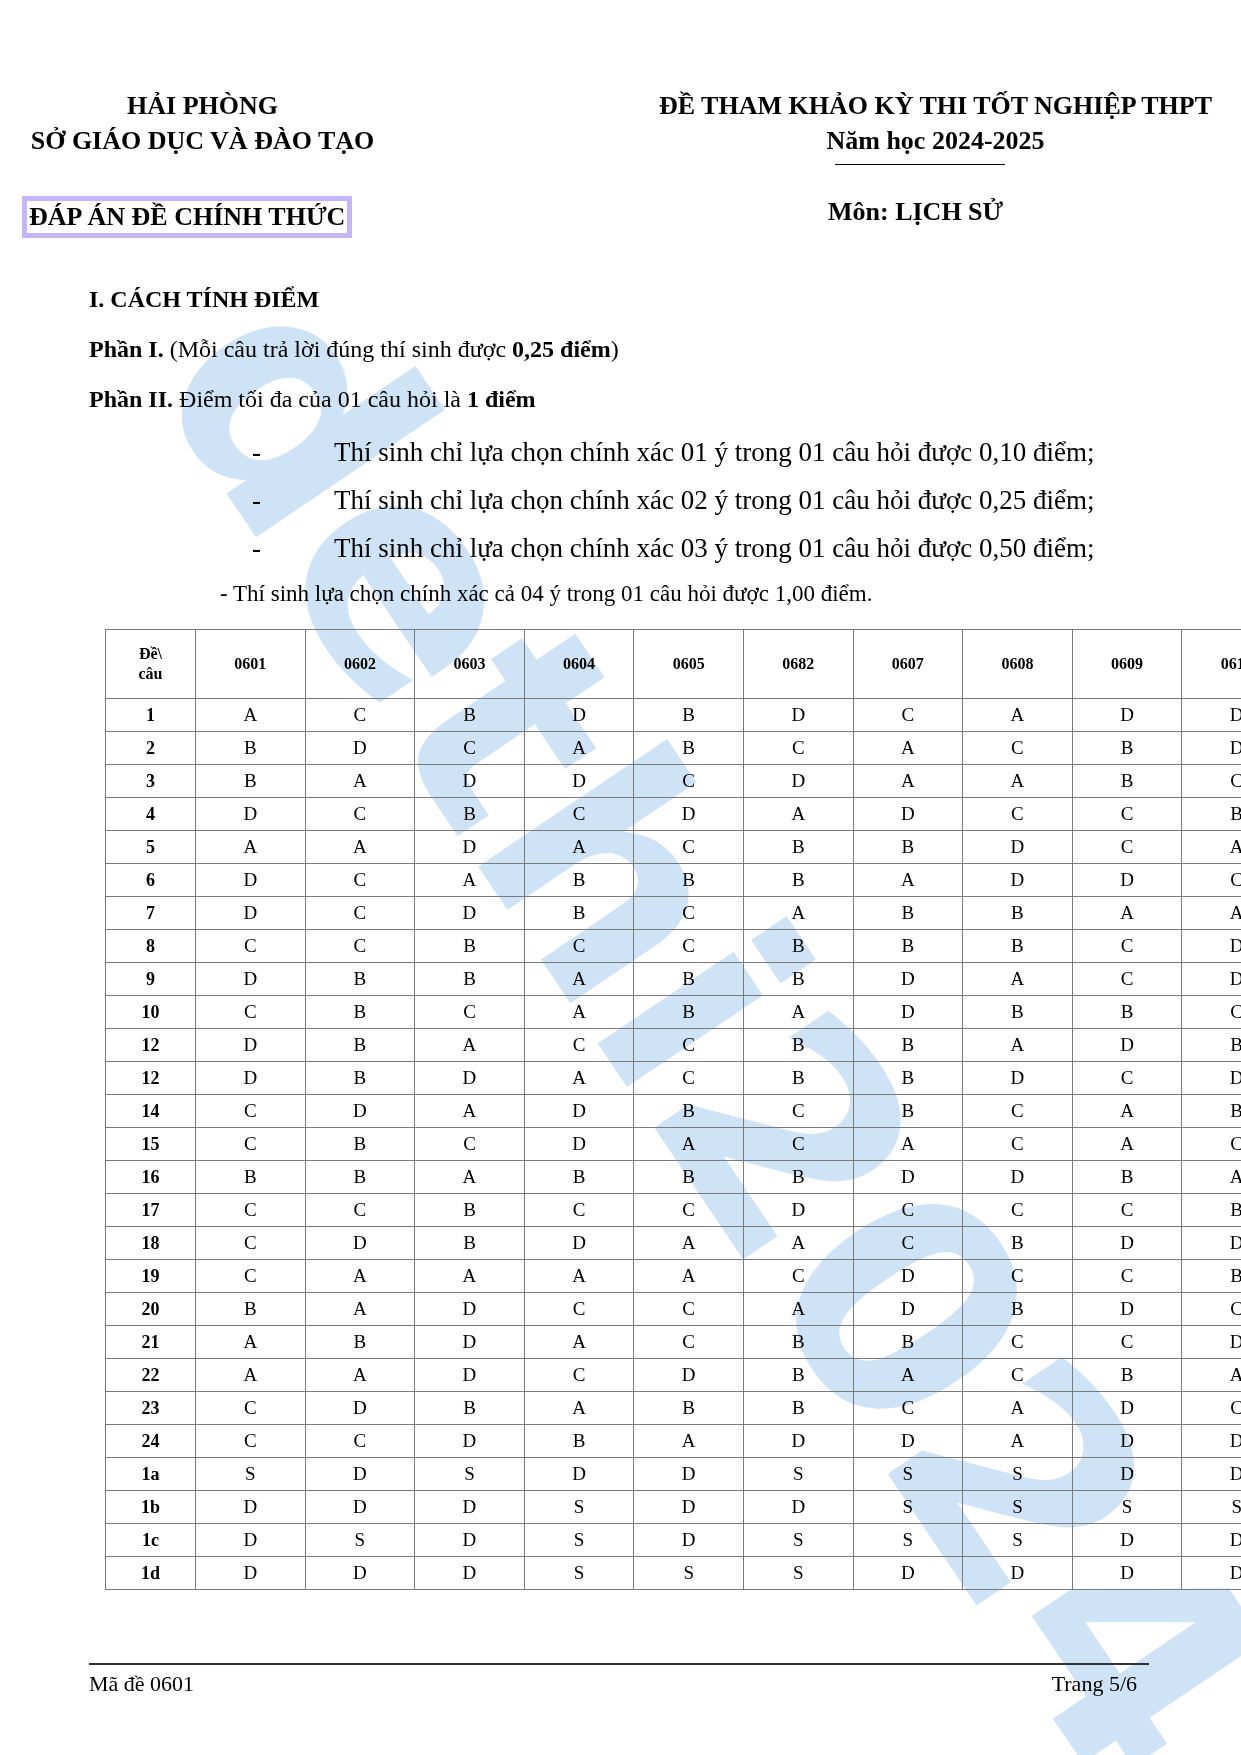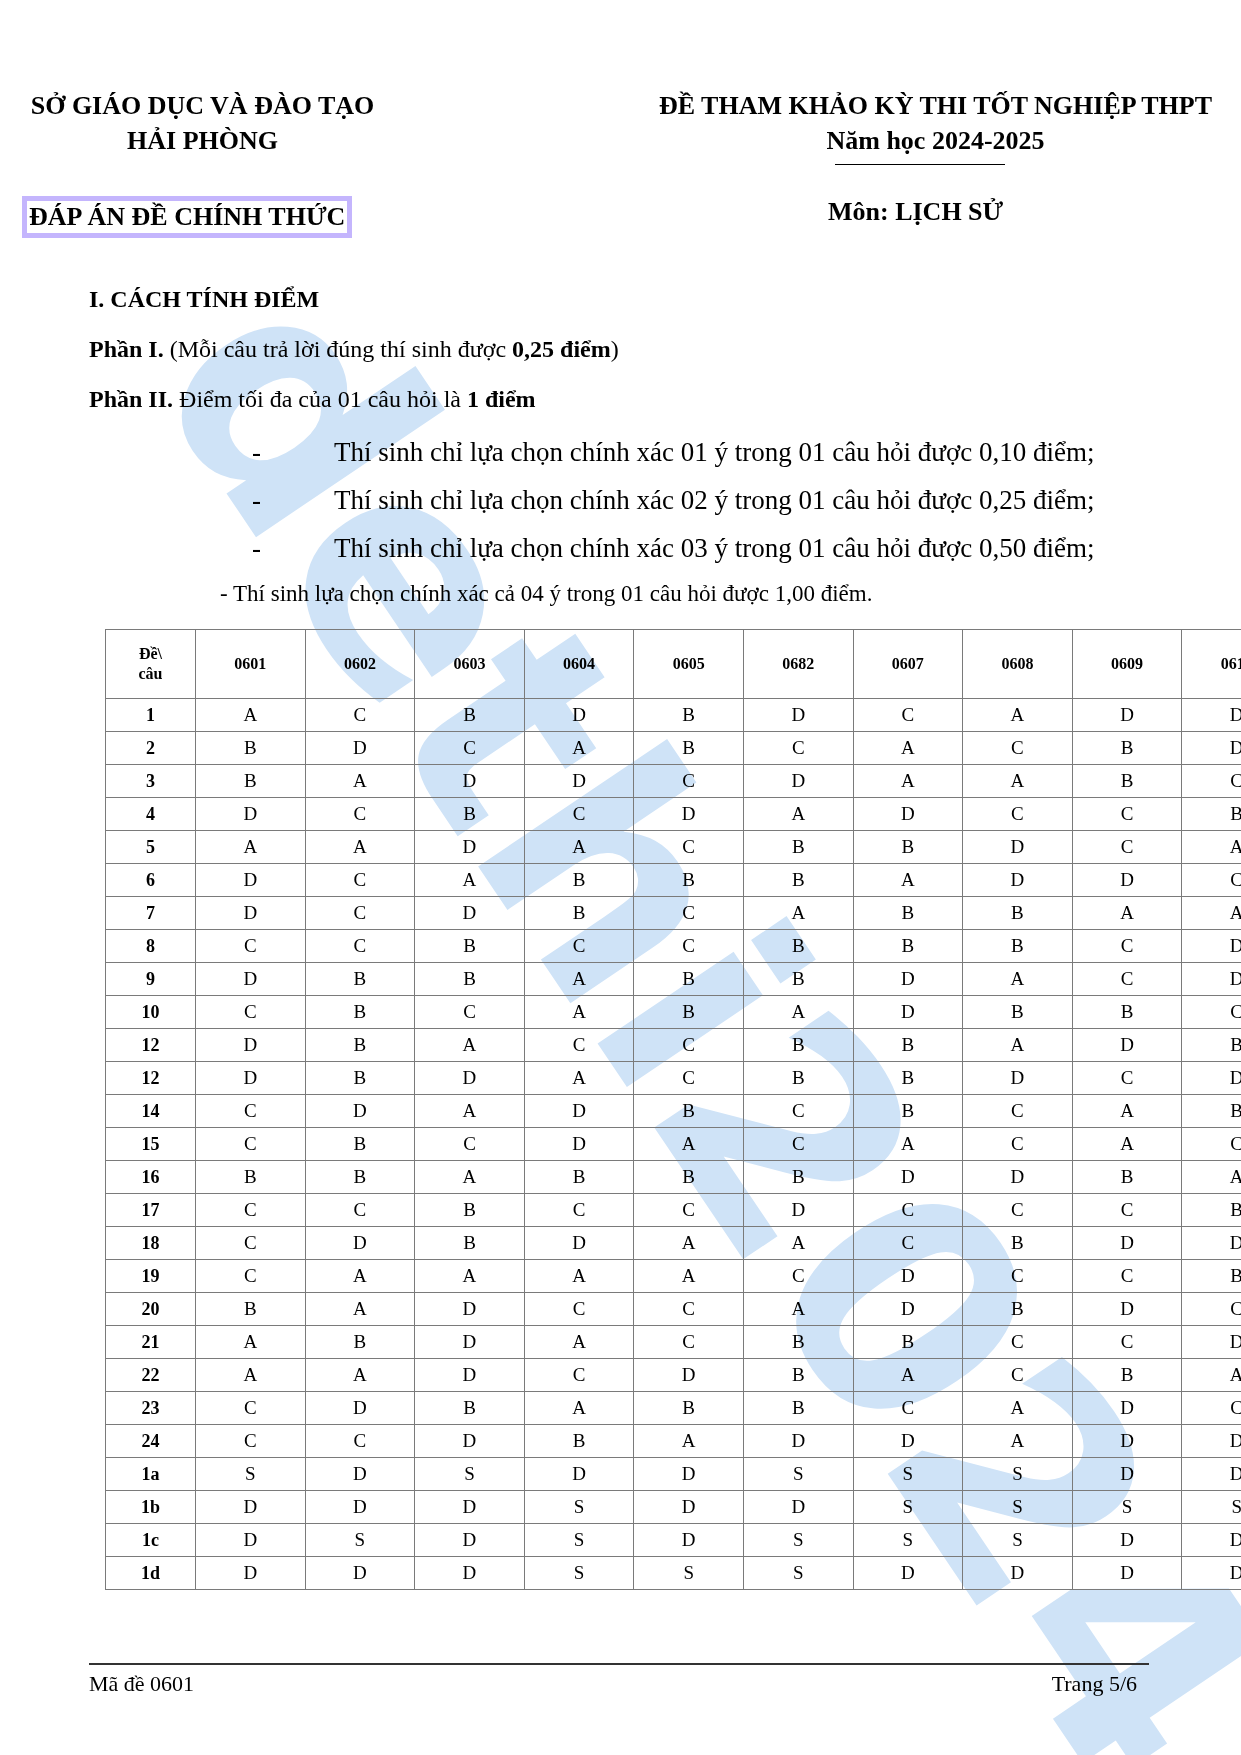--- a/index.html
+++ b/index.html
@@ -46,22 +46,22 @@
 </head>
 <body>
 
 <svg class="watermark" viewBox="0 0 1241 1755">
   <text id="wm-text" x="0" y="0" transform="translate(150,380) rotate(56)" font-family="DejaVu Sans, sans-serif" font-size="300" font-weight="bold" fill="#cfe3f7">dethi2024</text>
 </svg>
 
 <div class="layer">
 
   <div class="hdr-left">
+    <div>HẢI PHÒNG</div>
     <div>SỞ GIÁO DỤC VÀ ĐÀO TẠO</div>
-    <div>HẢI PHÒNG</div>
   </div>
 
   <div class="hdr-right">
     <div>ĐỀ THAM KHẢO KỲ THI TỐT NGHIỆP THPT</div>
     <div>Năm học 2024-2025</div>
   </div>
   <div class="hdr-rule"></div>
 
   <div class="boxed-title">ĐÁP ÁN ĐỀ CHÍNH THỨC</div>
   <div class="subject">Môn: LỊCH SỬ</div>

